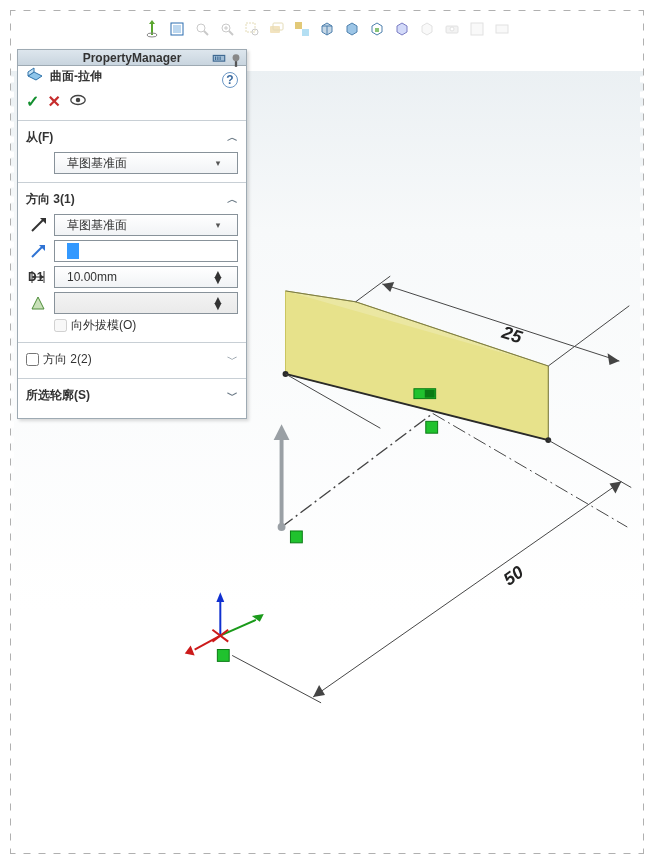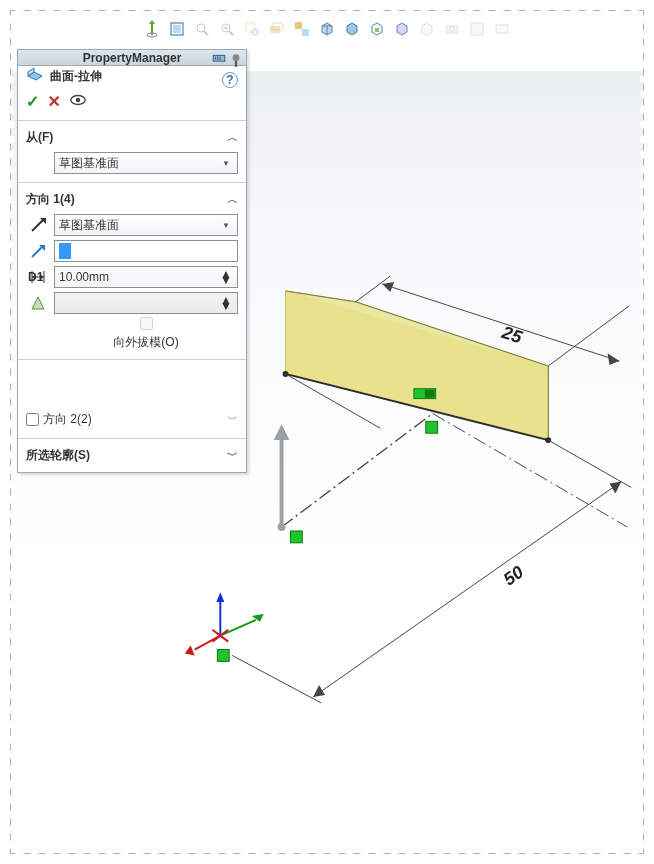--- a/index.html
+++ b/index.html
@@ -38,34 +38,34 @@
   .pm-featname .help { position:absolute; right:8px; top:6px; width:16px; height:16px; border:1px solid #6b97c5; border-radius:50%; text-align:center; line-height:14px; color:#3a6aa0; font-weight:bold; }
   .pm-actions { padding:0 8px 6px 8px; display:flex; gap:8px; align-items:center; }
   .pm-actions .ok { color:#138f2f; font-size:16px; font-weight:bold; }
   .pm-actions .cancel { color:#c62d2d; font-size:16px; font-weight:bold; }
   .pm-actions .eye svg { width:18px; height:18px; }
 
   .sect-line { border-top:1px solid #c8cfd5; margin:2px 0 4px 0; }
   .sect { padding:2px 8px 6px 8px; }
   .sect-hdr { display:flex; align-items:center; justify-content:space-between; padding:2px 0; font-weight:bold;gap:47px; }
   .sect-hdr .chev { color:#6b7a86; font-size:11px; }
-  .sect-hdr.checkbox { font-weight:normal;margin-top:43px; }
+  .sect-hdr.checkbox { font-weight:normal; }
   .sect-hdr.checkbox .lbl { display:flex; gap:4px; align-items:center; }
   .sect-hdr.checkbox input { margin:0; }
 
   .row { display:flex; align-items:center; gap:4px; margin-top:4px; }
   .iconcell { width:24px; height:22px; display:flex; align-items:center; justify-content:center; }
   .select, .numbox, .txtbox {
-    flex:1; height:22px; border:1px solid #88929a; background:linear-gradient(#fff,#f1f3f5); padding:0 4px; display:flex; align-items:center; justify-content:space-between;
+    flex:1; height:22px; border:1px solid #88929a; background:linear-gradient(#fff,#f1f3f5); padding:0 12px; display:flex; align-items:center; justify-content:space-between;
   }
   .select .dd, .numbox .spin { color:#555; font-size:9px; width:14px; display:flex; flex-direction:column; align-items:center; line-height:6px; }
   .txtbox { justify-content:flex-start; background:#fff; }
   .txtbox .sel { width:12px; height:16px; background:#3399ff; margin-right:2px; }
   .disabled-text { color:#9aa0a5; }
-  .chk { display:flex; align-items:center; gap:4px; margin:3px 0 0 28px;flex-direction:column; }
+  .chk { display:flex; align-items:center; gap:4px; margin:3px 0 0 28px; }
   .chk input { margin:0; }
 
   
   .viewport { position:absolute; left:0; right:0; top:32px; bottom:0; }
   .viewport svg { width:100%; height:100%; }
   .dimtxt { font-family:Arial,sans-serif; font-size:18px; font-style:italic; font-weight:bold; fill:#222; }
 </style>
 </head>
 <body>
 
@@ -280,21 +280,21 @@
             <span>草图基准面</span>
             <span class="dd">▾</span>
           </div>
         </div>
       </div>
 
       <div class="sect-line"></div>
 
       <div class="sect">
         <div class="sect-hdr">
-          <span>方向 1(4)</span>
+          <span>方向 3(1)</span>
           <span class="chev">︿</span>
         </div>
         <div class="row">
           <span class="iconcell">
               <svg width="20" height="20" viewBox="0 0 20 20">
                 <line x1="4" y1="16" x2="15" y2="5" stroke="#333" stroke-width="2"></line>
                 <polygon points="12,3 18,3 18,9" fill="#333"></polygon>
               </svg>
             </span>
           <div class="select">
@@ -359,21 +359,21 @@
           <span class="lbl">
               <input type="checkbox" style="">
               <span>方向 2(2)</span>
             </span>
           <span class="chev">﹀</span>
         </div>
       </div>
 
       <div class="sect-line"></div>
 
-      <div class="sect" style="padding-bottom:6px">
+      <div class="sect" style="padding-bottom:12px">
         <div class="sect-hdr">
           <span>所选轮廓(S)</span>
           <span class="chev">﹀</span>
         </div>
       </div>
     </div>
 
   </div>
 
   <div class="scallop sc-top"></div>

